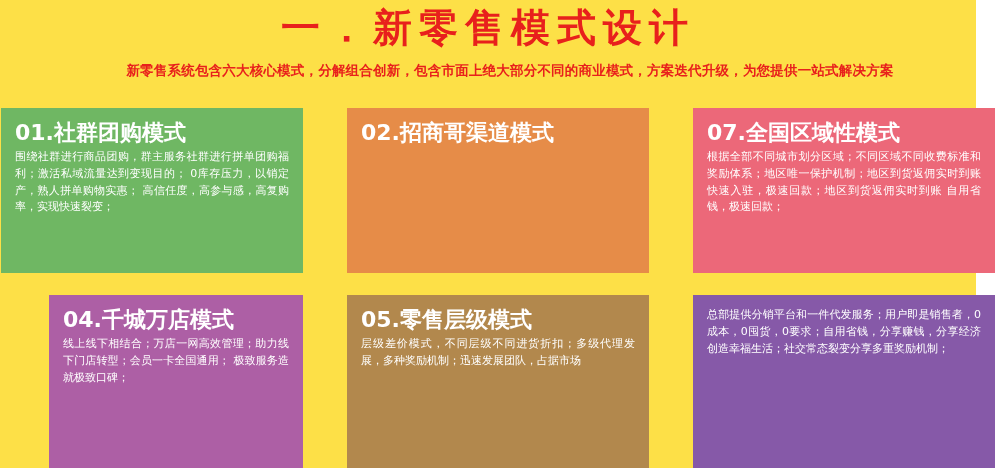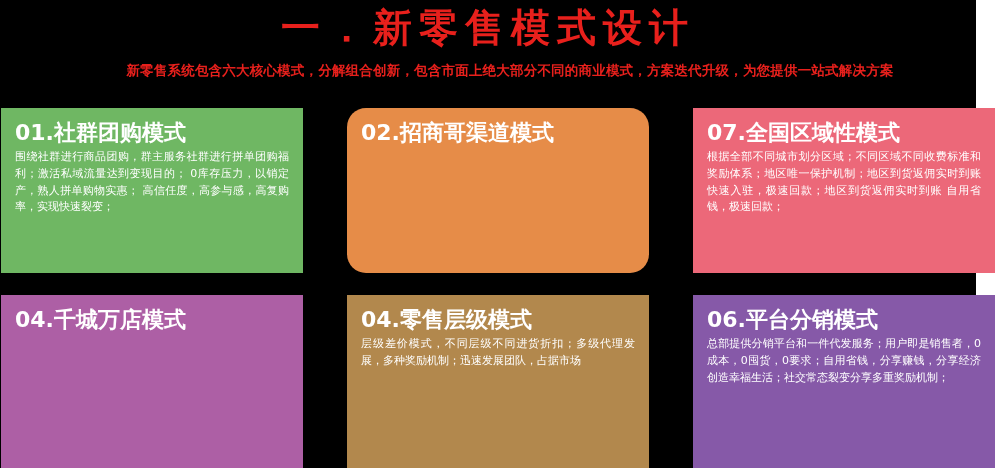--- a/index.html
+++ b/index.html
@@ -12,21 +12,21 @@
     height: 468px;
     background: #ffffff;
     font-family: "Liberation Sans", "DejaVu Sans", sans-serif;
     overflow: hidden;
   }
 
   .page {
     position: relative;
     width: 976px;
     height: 468px;
-    background: #000000;
+    background: #fde047;
     box-sizing: border-box;
   }
 
   
   .header {
     width: 100%;
     text-align: center;
     padding-top: 4px;
   }
   .main-title {
@@ -102,37 +102,37 @@
     <p class="sub-title" style="color: rgb(232, 32, 28); padding-left: 44px;">新零售系统包含六大核心模式，分解组合创新，包含市面上绝大部分不同的商业模式，方案迭代升级，为您提供一站式解决方案</p>
   </div>
 
   <div class="grid">
 
     <div class="card" style="background-color: rgb(111, 183, 99);">
       <h2 class="card-title">01.社群团购模式</h2>
       <p class="card-body">围绕社群进行商品团购，群主服务社群进行拼单团购福利；激活私域流量达到变现目的； 0库存压力，以销定产，熟人拼单购物实惠； 高信任度，高参与感，高复购率，实现快速裂变；</p>
     </div>
 
-    <div class="card" style="background-color: rgb(230, 140, 72); border-radius: 19px;">
+    <div class="card" style="background-color: rgb(230, 140, 72);">
       <h2 class="card-title">02.招商哥渠道模式</h2>
     </div>
 
     <div class="card" style="background-color: rgb(236, 104, 121);">
       <h2 class="card-title">07.全国区域性模式</h2>
       <p class="card-body">根据全部不同城市划分区域；不同区域不同收费标准和奖励体系；地区唯一保护机制；地区到货返佣实时到账快速入驻，极速回款；地区到货返佣实时到账 自用省钱，极速回款；</p>
     </div>
 
-    <div class="card" style="background-color: rgb(173, 95, 165);">
+    <div class="card" style="background-color: rgb(173, 95, 165); margin-left: 48px;">
       <h2 class="card-title">04.千城万店模式</h2>
+      <p class="card-body">线上线下相结合；万店一网高效管理；助力线下门店转型；会员一卡全国通用； 极致服务造就极致口碑；</p>
     </div>
 
     <div class="card" style="background-color: rgb(178, 136, 77);">
-      <h2 class="card-title">04.零售层级模式</h2>
+      <h2 class="card-title">05.零售层级模式</h2>
       <p class="card-body">层级差价模式，不同层级不同进货折扣；多级代理发展，多种奖励机制；迅速发展团队，占据市场</p>
     </div>
 
     <div class="card" style="background-color: rgb(134, 89, 168);">
-      <h2 class="card-title">06.平台分销模式</h2>
       <p class="card-body">总部提供分销平台和一件代发服务；用户即是销售者，0成本，0囤货，0要求；自用省钱，分享赚钱，分享经济创造幸福生活；社交常态裂变分享多重奖励机制；</p>
     </div>
 
   </div>
 </div>
 
 </body></html>

